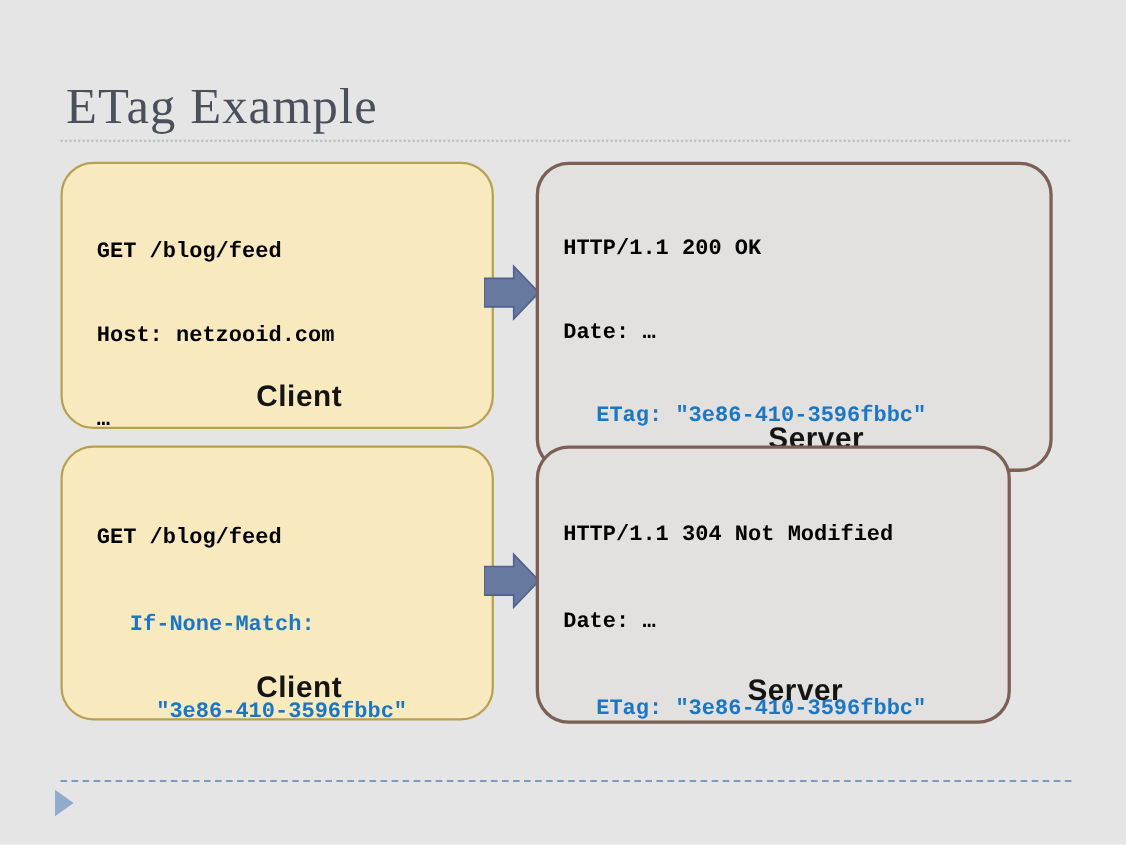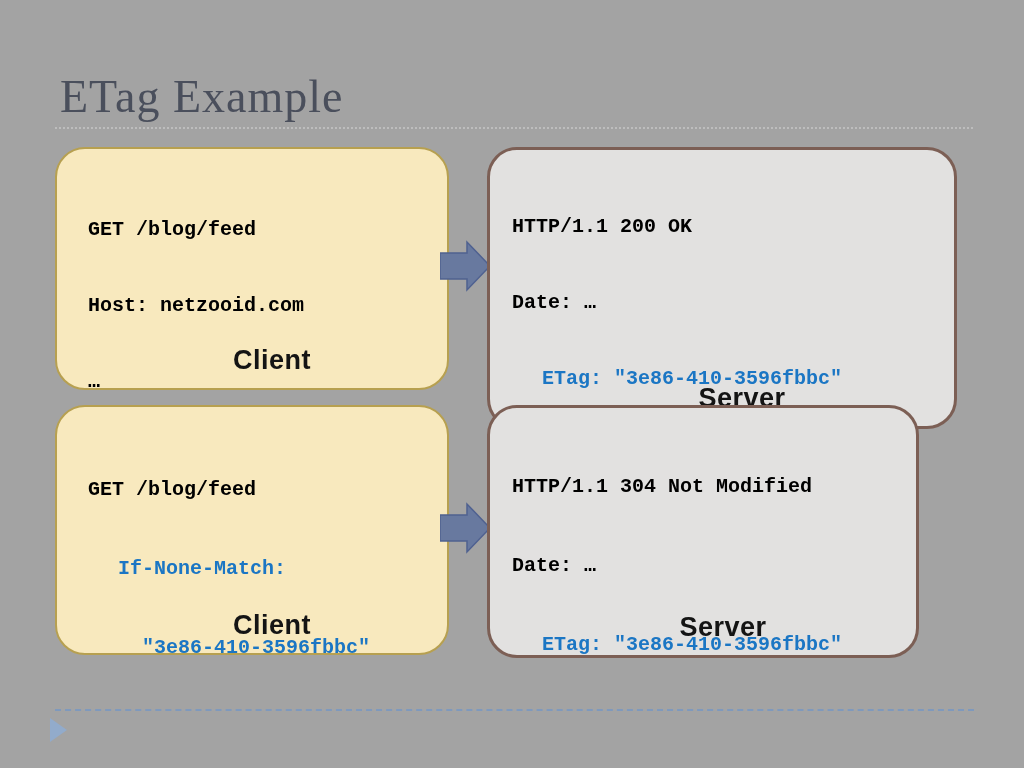--- a/index.html
+++ b/index.html
@@ -1,16 +1,16 @@
 <!DOCTYPE html>
 <html style="--title-text: #4A4F5C; --title-divider: #BDBDBD; --code-text: #000000; --code-highlight: #1B76C4; --client-box-fill: #F8E9BE; --client-box-border: #B7A050; --server-box-fill: #E2E1E0; --server-box-border: #7C5F55; --arrow-fill: #68799F; --arrow-border: #4F6190; --footer-divider: #7E99BD; --footer-arrow: #92ABCB;"><head>
 <meta charset="utf-8">
 <style>
   html,body{margin:0;padding:0;background:#fff;}
-  .slide{position:relative;width:1024px;height:768px;background:#a3a3a3;overflow:hidden;
+  .slide{position:relative;width:1024px;height:768px;background:#e5e5e5;overflow:hidden;
          font-family:"Liberation Sans",sans-serif;}
 
   .slide-title{position:absolute;left:60px;top:70px;margin:0;
     font-family:"Liberation Serif","DejaVu Serif",serif;font-weight:normal;
     font-size:46px;letter-spacing:1px;color:var(--title-text);}
 
   .title-divider{position:absolute;left:55px;top:127px;width:918px;height:0;
     border-top:2px dotted var(--title-divider);}
 
   .box{position:absolute;box-sizing:border-box;border-radius:30px;}

